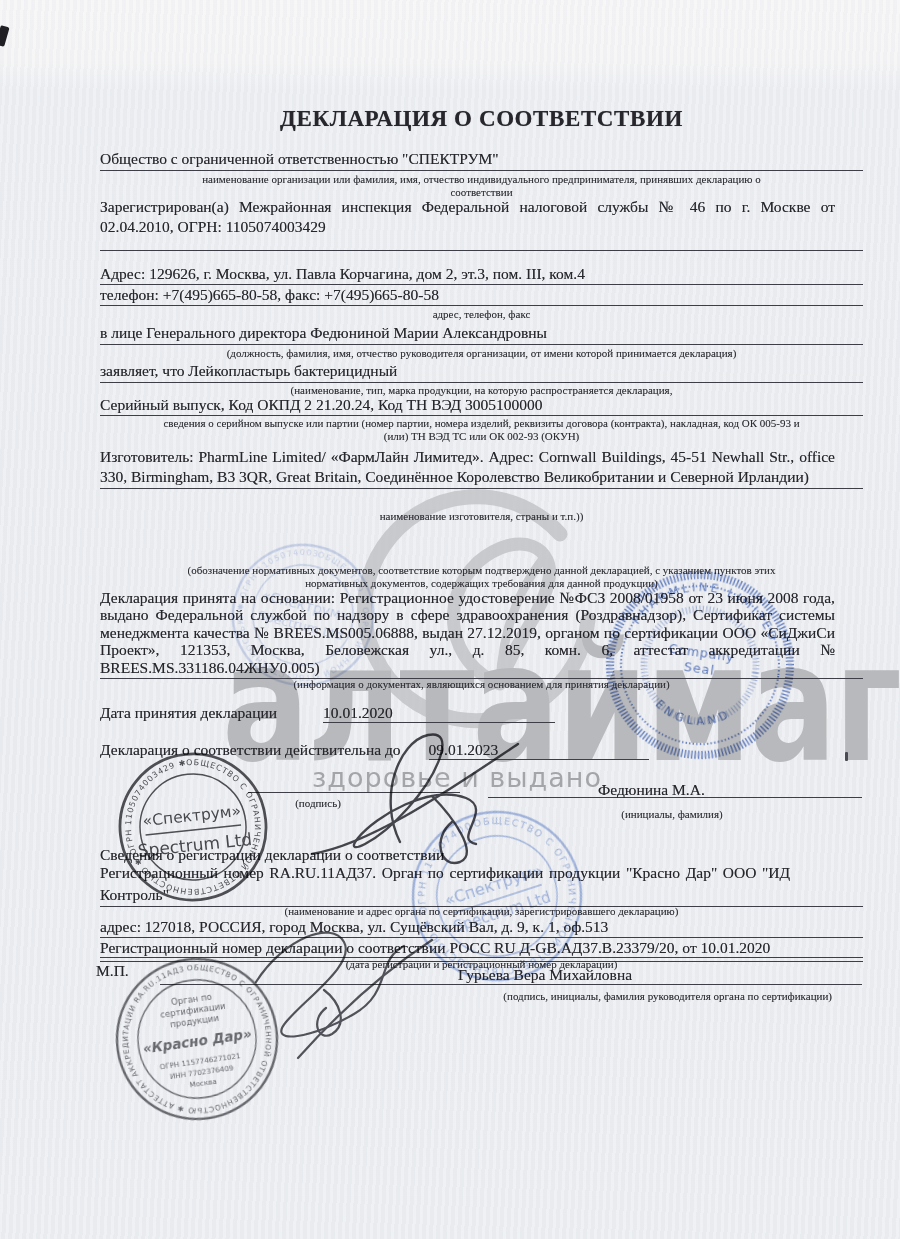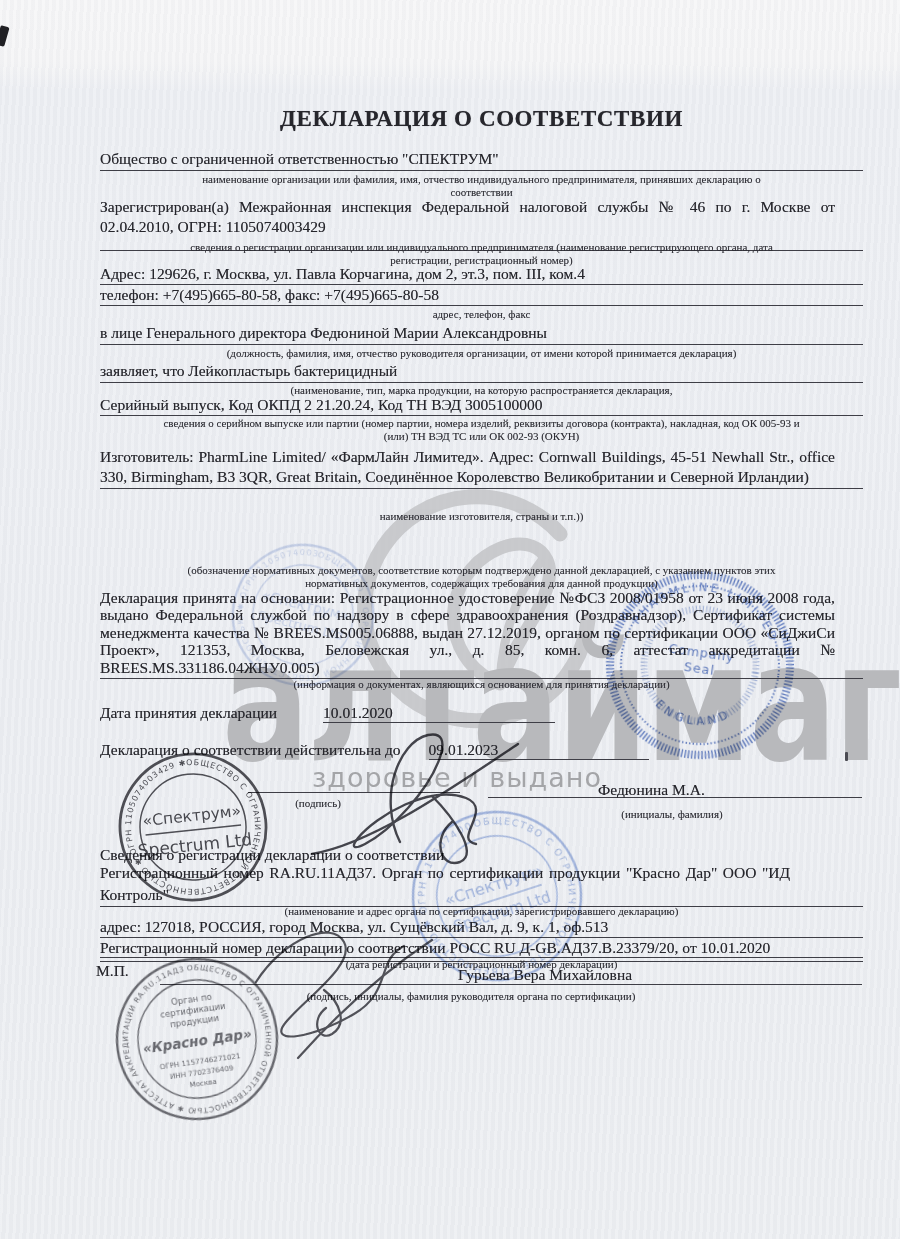--- a/index.html
+++ b/index.html
@@ -63,21 +63,20 @@
   <div class="doc">
 
     <div class="title" style="top:106px;">ДЕКЛАРАЦИЯ О СООТВЕТСТВИИ</div>
 
     <div class="line ruled" style="top:149px;height:21px;">Общество с ограниченной ответственностью "СПЕКТРУМ"</div>
     <div class="cap" style="top:173px;"><span class="inner" style="width:610px;">наименование организации или фамилия, имя, отчество индивидуального предпринимателя, принявших декларацию о соответствии</span></div>
 
     <div class="p ruled" style="top:197px;line-height:20px;padding-bottom:13px;">
         <span class="inner" style="width:735px;">Зарегистрирован(а) Межрайонная инспекция Федеральной налоговой службы № 46 по г. Москве от 02.04.2010, ОГРН: 1105074003429</span>
       </div>
-    <div class="cap" style="top:241px;"><span class="inner" style="width:620px;">сведения о регистрации организации или индивидуального предпринимателя (наименование регистрирующего органа, дата регистрации, регистрационный номер)</span></div>
 
     <div class="line ruled" style="top:264px;height:20px;">Адрес: 129626, г. Москва, ул. Павла Корчагина, дом 2, эт.3, пом. III, ком.4</div>
     <div class="line ruled" style="top:285px;height:20px;">телефон: +7(495)665-80-58, факс: +7(495)665-80-58</div>
     <div class="cap" style="top:308px;">адрес, телефон, факс</div>
 
     <div class="line ruled" style="top:323px;height:21px;">в лице Генерального директора Федюниной Марии Александровны</div>
     <div class="cap" style="top:347px;">(должность, фамилия, имя, отчество руководителя организации, от имени которой принимается декларация)</div>
 
     <div class="line ruled" style="top:361px;height:21px;">заявляет, что Лейкопластырь бактерицидный</div>
     <div class="cap" style="top:384px;">(наименование, тип, марка продукции, на которую распространяется декларация,</div>
@@ -113,21 +112,21 @@
     <div class="cap" style="top:905px;">(наименование и адрес органа по сертификации, зарегистрировавшего декларацию)</div>
 
     <div class="line ruled" style="top:917px;height:20px;">адрес: 127018, РОССИЯ, город Москва, ул. Сущёвский Вал, д. 9, к. 1, оф.513</div>
     <div class="line ruled" style="top:938px;height:19px;">Регистрационный номер декларации о соответствии РОСС RU Д-GB.АД37.В.23379/20, от 10.01.2020</div>
     <div class="rule" style="top:961px;left:100px;width:763px;"></div>
     <div class="cap" style="top:958px;">(дата регистрации и регистрационный номер декларации)</div>
 
     <div class="line" style="top:961px;left:96px;width:60px;">М.П.</div>
     <div class="line" style="top:965px;left:195px;width:700px;text-align:center;white-space:nowrap;">Гурьева Вера Михайловна</div>
     <div class="rule" style="top:984px;left:160px;width:702px;"></div>
-    <div class="cap" style="top:990px;left:110px;width:722px;">(подпись, инициалы, фамилия руководителя органа по сертификации)</div>
+    <div class="cap" style="top:990px;left:110px;width:722px;text-align:right;">(подпись, инициалы, фамилия руководителя органа по сертификации)</div>
   </div>
 
   <svg class="ink stamp blur" style="left:218px;top:530px;opacity:.26;transform:rotate(14deg);" width="170" height="170" viewBox="0 0 170 170">
     <defs>
         <path id="rf1" d="M 85 25 A 60 60 0 1 1 84.9 25"></path>
       </defs>
     <g stroke="#4f73c5" fill="none">
       <circle cx="85" cy="85" r="70" stroke-width="2.4"></circle>
       <circle cx="85" cy="85" r="50" stroke-width="1.3"></circle>
     </g>

